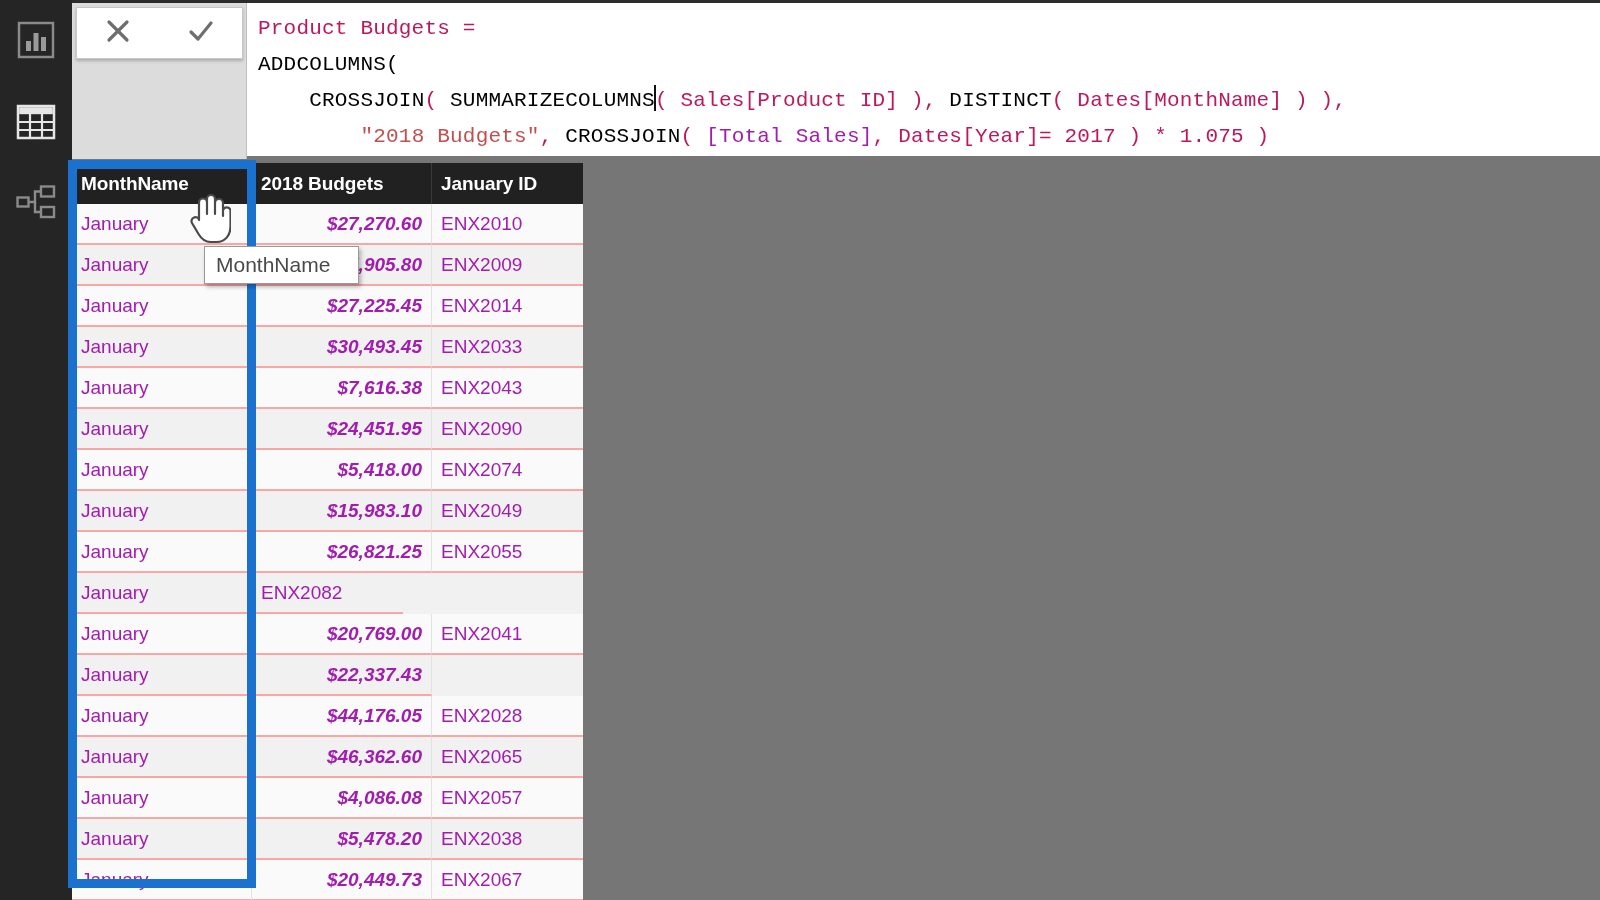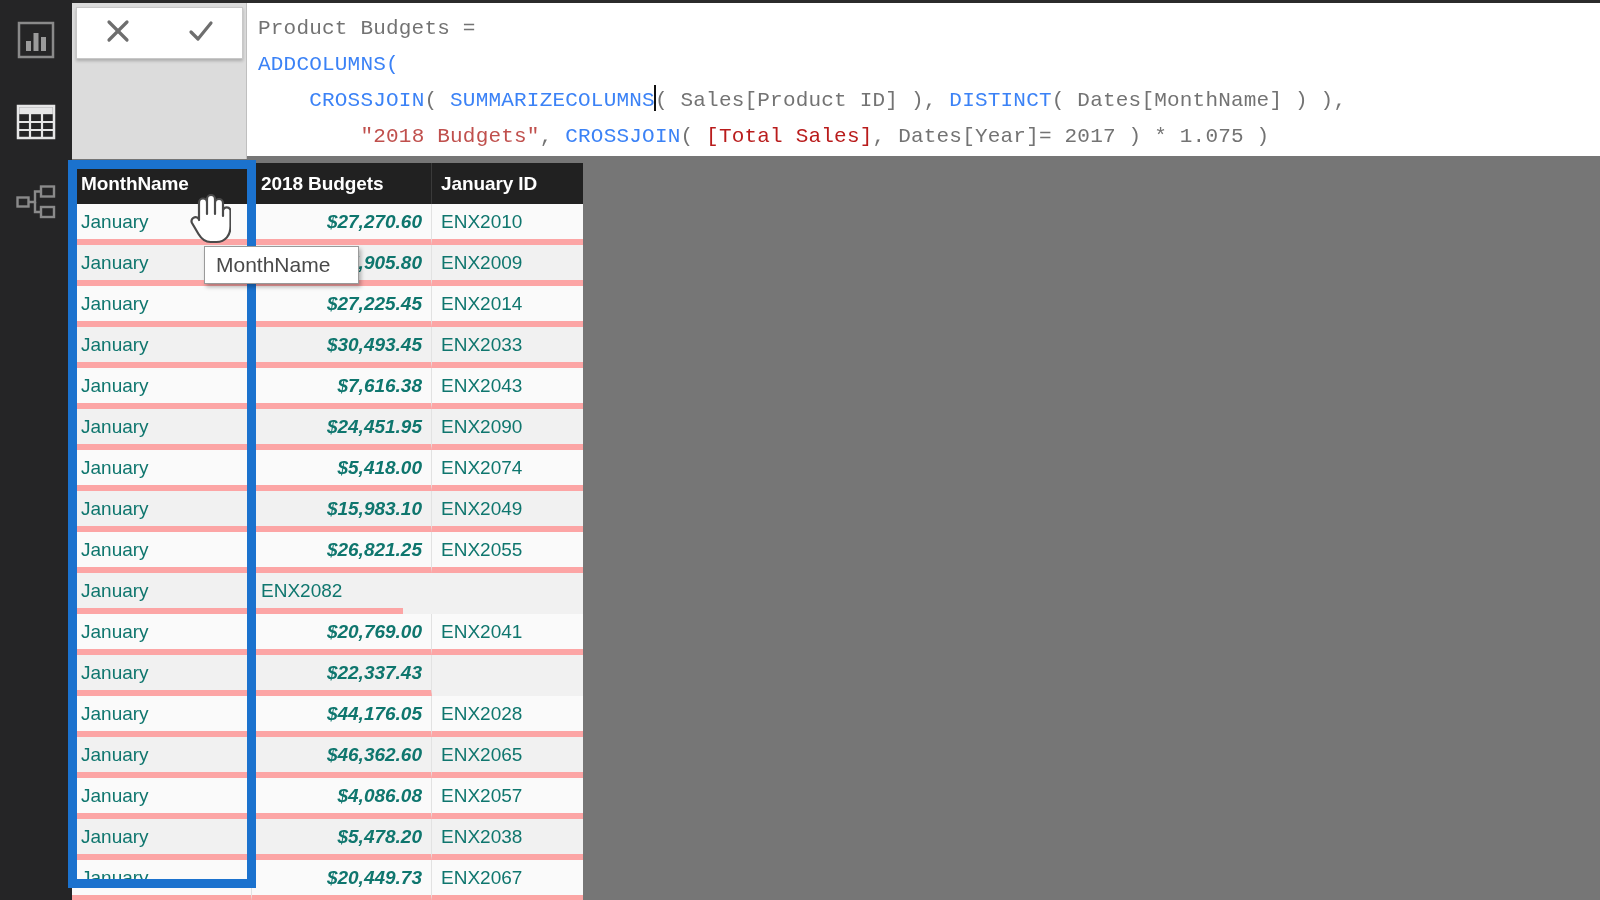--- a/index.html
+++ b/index.html
@@ -66,24 +66,24 @@
   #formula-code {
     position: absolute; left: 186px; top: 8px;
     width: 1330px;
     font-family: "Liberation Mono", monospace;
     font-size: 21px;
     line-height: 36px;
     white-space: pre;
     color: #2d2d2d;
     letter-spacing: .2px;
   }
-  .tok-fn   { color: #3b82f6; }
+  .tok-fn   { color: #000000; }
   .tok-str  { color: #c0504d; }
-  .tok-meas { color: #b91c1c; }
-  .tok-plain{ color: #737373; }
+  .tok-meas { color: #a21caf; }
+  .tok-plain{ color: #be185d; }
   #code-caret {
     display: inline-block;
     width: 2px; height: 26px;
     background: #111;
     vertical-align: -5px;
     margin: 0 -1px;
   }
 
   
   #data-grid {
@@ -107,24 +107,24 @@
     white-space: nowrap;
   }
   .hcell.c0 { width: 180px; }
   .hcell.c1 { width: 180px; }
   .hcell.c2 { width: 151px; border-right: none; }
 
   .grow { display: flex; height: 41px; background: #fafafa; }
   .grow.alt { background: #f1f1f1; }
   .gcell {
     font-size: 19px;
-    color: #0f766e;
+    color: #a21caf;
     display: flex; align-items: center;
     padding: 0 9px;
-    border-bottom: 6px solid #fca5a5;
+    border-bottom: 2px solid #fca5a5;
     border-right: 1px solid #e2e2e2;
     white-space: nowrap;
     overflow: hidden;
   }
   .gcell.c0 { width: 180px; }
   .gcell.c1 {
     width: 180px;
     justify-content: flex-end;
     font-style: italic;
     font-weight: bold;

